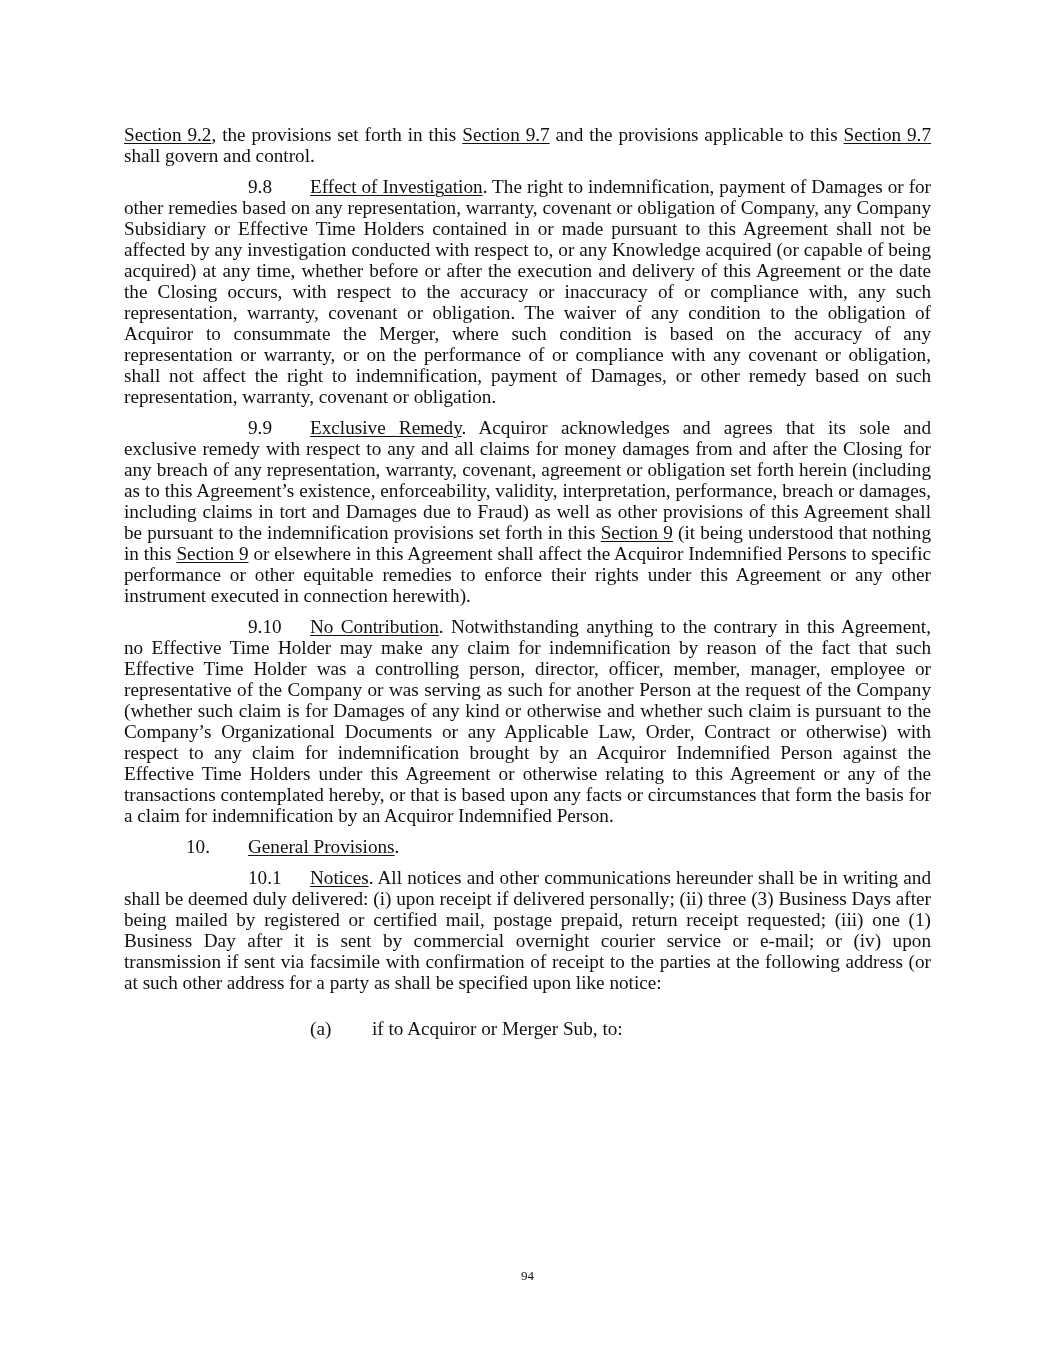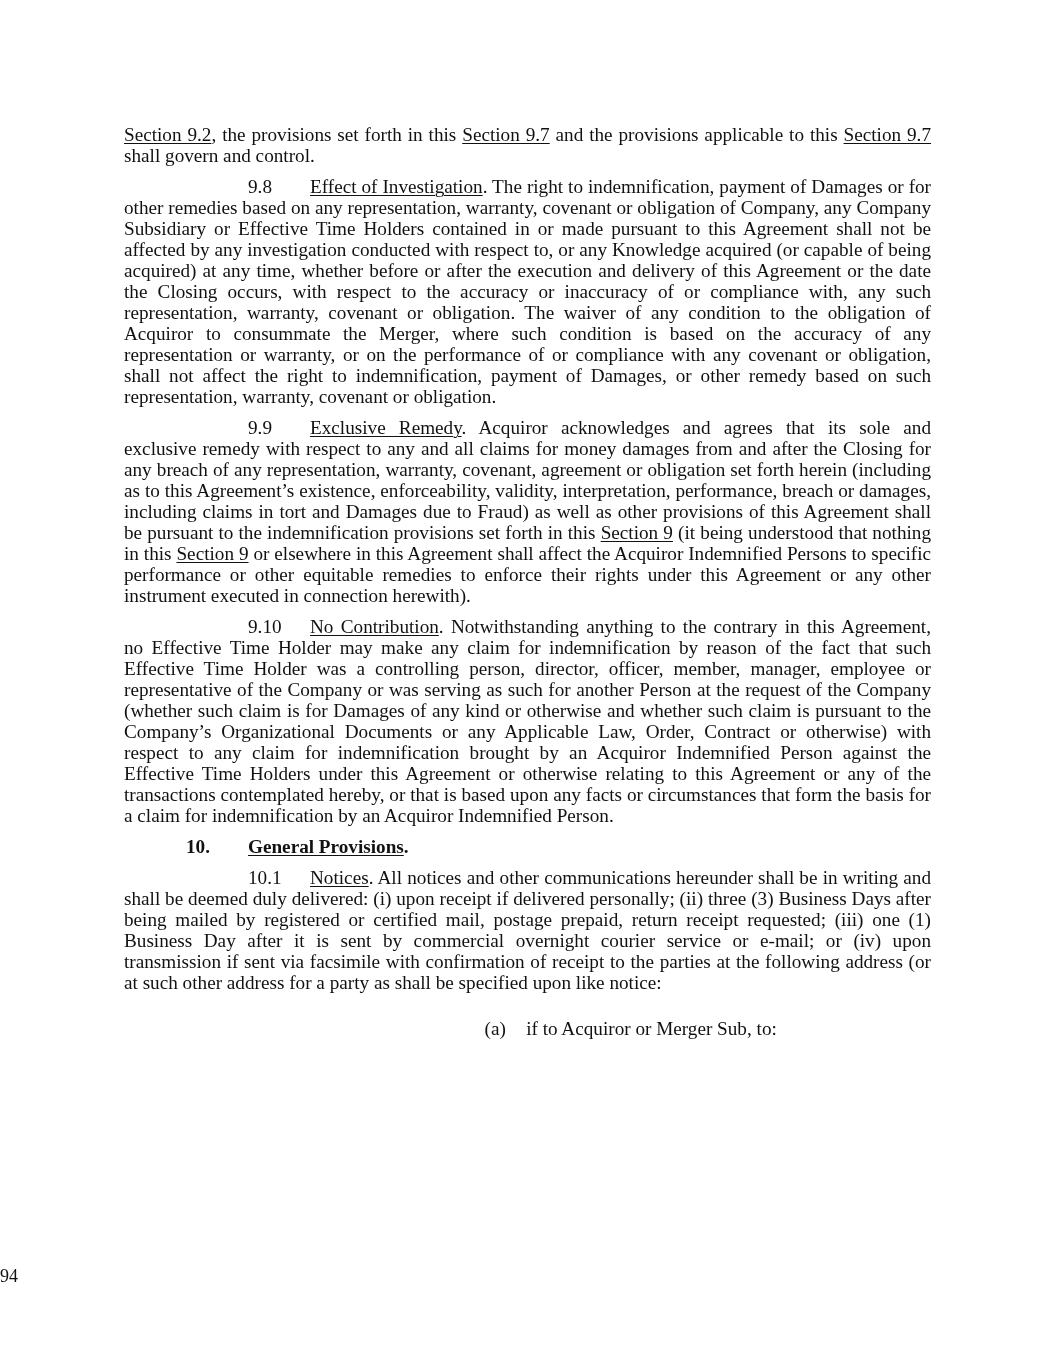--- a/index.html
+++ b/index.html
@@ -11,27 +11,27 @@
   .page {
     position: absolute; left: 124px; top: 124px; width: 807px;
     font-size: 19.2px; line-height: 21px;
   }
   .para { text-align: justify; margin: 0; }
   .para + .para { margin-top: 10px; }
   .indent { text-indent: 124px; }
   .num { display: inline-block; text-indent: 0; }
   .num-sub { width: 62px; }
   .u { text-decoration: underline; text-underline-offset: 2px; text-decoration-thickness: 1px; }
-  .heading10 { padding-left: 62px; text-align: left; font-weight: bold; }
+  .heading10 { padding-left: 62px; text-align: left; }
   .heading10 .num { width: 62px; }
-  .sub-a { padding-left: 186px; text-align: center; margin-top: 25px !important; }
+  .sub-a { padding-left: 186px; text-align: left; margin-top: 25px !important; }
   .sub-a .num { width: 62px; }
   .page-number {
     position: absolute; left: 0; width: 1055px; top: 1264px;
-    text-align: left; font-size: 18px; line-height: 24px;
+    text-align: center; font-size: 13px; line-height: 24px;
   }
 </style>
 </head>
 <body>
 
 <div class="page">
 
   <p class="para"><span class="u">Section 9.2</span><span>, the provisions set forth in this </span><span class="u">Section 9.7</span><span> and the provisions applicable to this </span><span class="u">Section 9.7</span><span> shall govern and control.</span></p>
 
   <p class="para indent"><span class="num num-sub">9.8</span><span class="u">Effect of Investigation</span><span>.  The right to indemnification, payment of Damages or for other remedies based on any representation, warranty, covenant or obligation of Company, any Company Subsidiary or Effective Time Holders contained in or made pursuant to this Agreement shall not be affected by any investigation conducted with respect to, or any Knowledge acquired (or capable of being acquired) at any time, whether before or after the execution and delivery of this Agreement or the date the Closing occurs, with respect to the accuracy or inaccuracy of or compliance with, any such representation, warranty, covenant or obligation.  The waiver of any condition to the obligation of Acquiror to consummate the Merger, where such condition is based on the accuracy of any representation or warranty, or on the performance of or compliance with any covenant or obligation, shall not affect the right to indemnification, payment of Damages, or other remedy based on such representation, warranty, covenant or obligation.</span></p>

